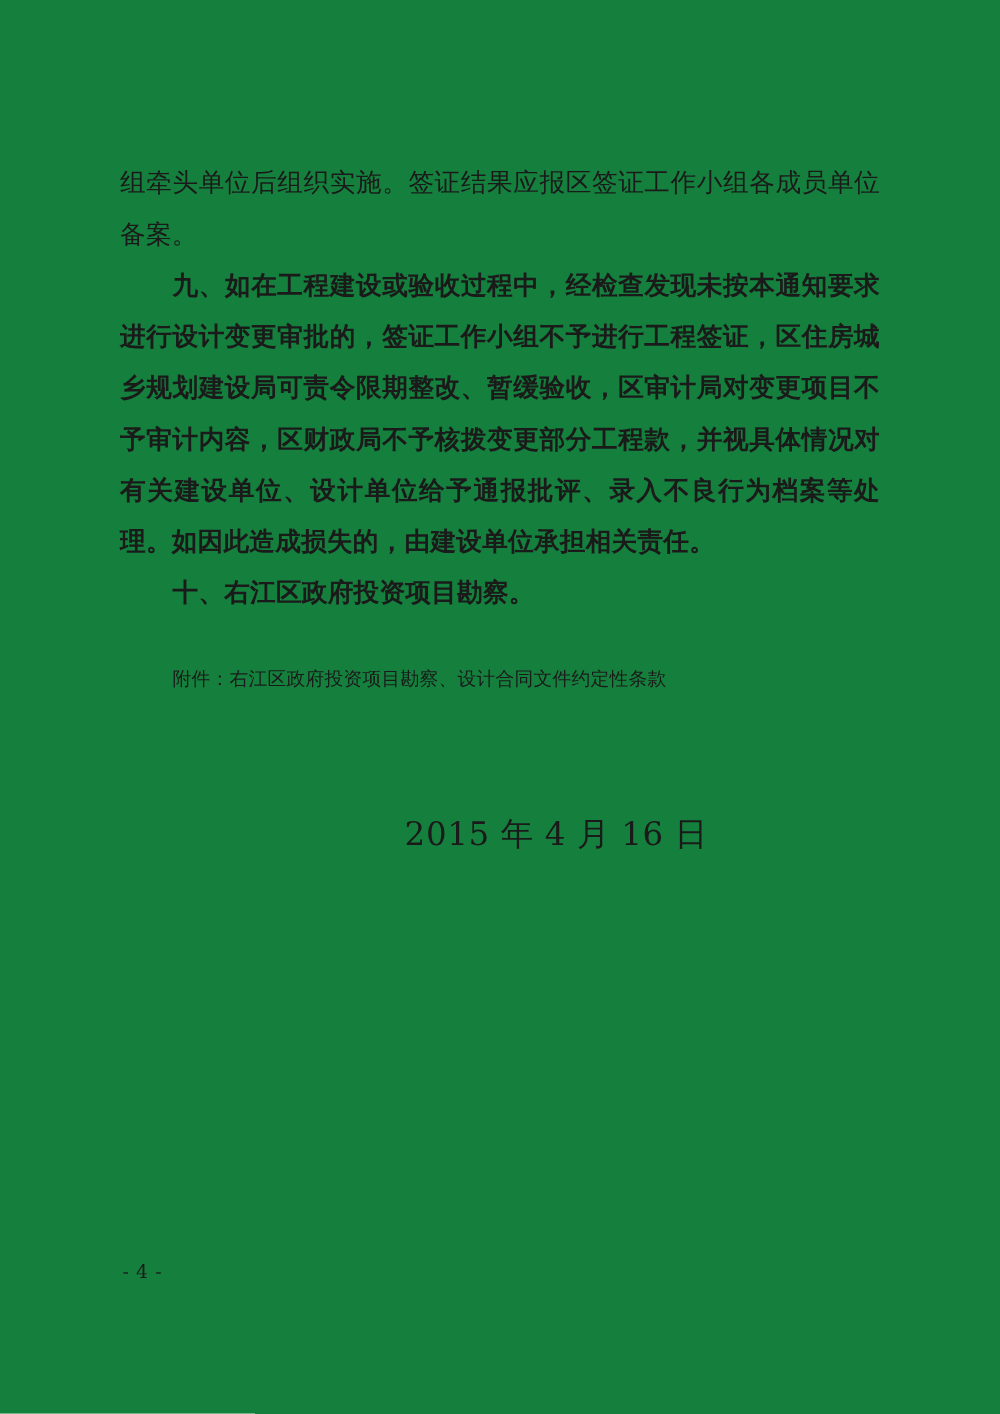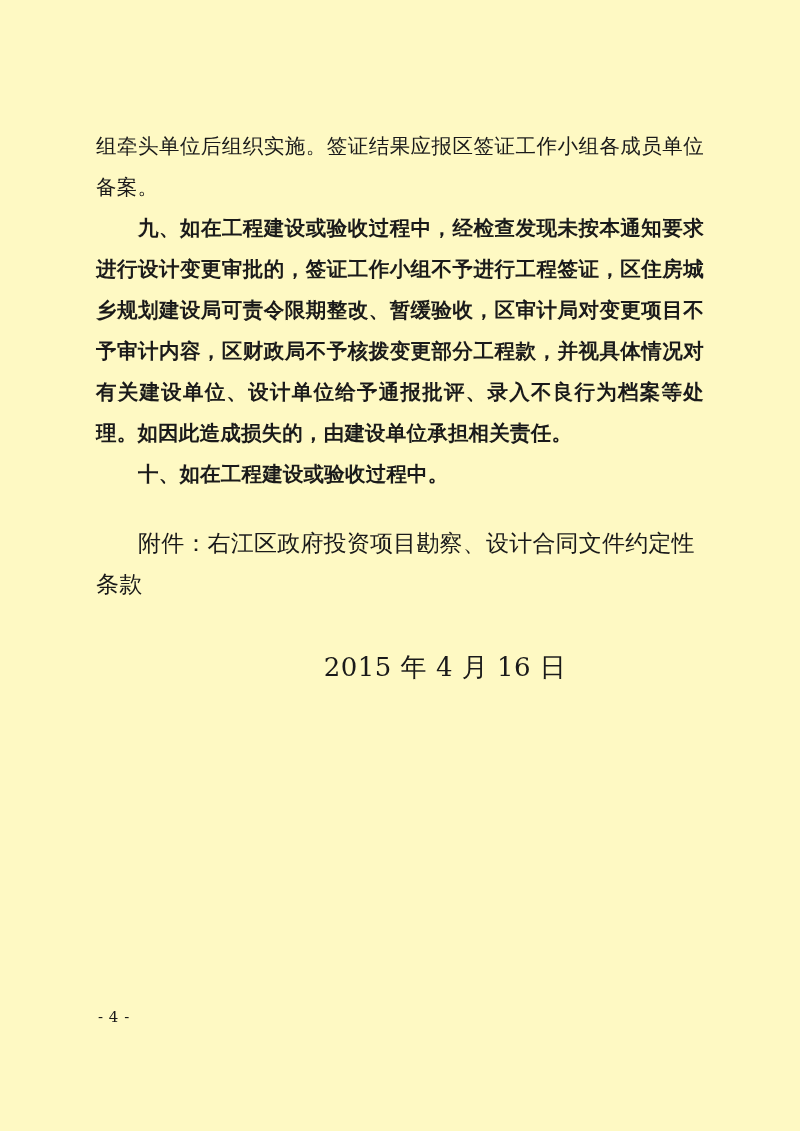--- a/index.html
+++ b/index.html
@@ -7,21 +7,21 @@
     padding: 0;
     background: #ffffff;
   }
   body {
     font-family: "DejaVu Serif", serif;
   }
   .page {
     position: relative;
     width: 800px;
     height: 1131px;
-    background: #fef9c3;
+    background: #15803d;
     overflow: hidden;
     box-sizing: border-box;
   }
   .doc-body {
     position: absolute;
     left: 96px;
     top: 126px;
     width: 608px;
   }
   .para {
@@ -37,21 +37,21 @@
   }
   .indent2 {
     text-indent: 42px;
     font-weight: bold;
   }
   .gap-med {
     height: 28px;
   }
   .attachment {
     font-family: "DejaVu Serif", serif;
-    font-size: 23px;
+    font-size: 15px;
     line-height: 41px;
     color: #1a1a1a;
     text-indent: 42px;
     letter-spacing: 0.2px;
     white-space: pre-wrap;
   }
   .date-line {
     position: absolute;
     left: 96px;
     top: 650px;
@@ -78,21 +78,21 @@
 <body>
 
 <div class="page">
 
   <div class="doc-body">
 
     <div class="para">组牵头单位后组织实施。签证结果应报区签证工作小组各成员单位备案。</div>
 
     <div class="para indent2">九、如在工程建设或验收过程中，经检查发现未按本通知要求进行设计变更审批的，签证工作小组不予进行工程签证，区住房城乡规划建设局可责令限期整改、暂缓验收，区审计局对变更项目不予审计内容，区财政局不予核拨变更部分工程款，并视具体情况对有关建设单位、设计单位给予通报批评、录入不良行为档案等处理。如因此造成损失的，由建设单位承担相关责任。</div>
 
-    <div class="para indent2">十、如在工程建设或验收过程中。</div>
+    <div class="para indent2">十、右江区政府投资项目勘察。</div>
 
     <div class="gap-med"></div>
 
     <div class="attachment">附件：右江区政府投资项目勘察、设计合同文件约定性条款</div>
 
   </div>
 
   <div class="date-line">2015 年 4 月 16 日</div>
 
   <div class="page-number">- 4 -</div>

